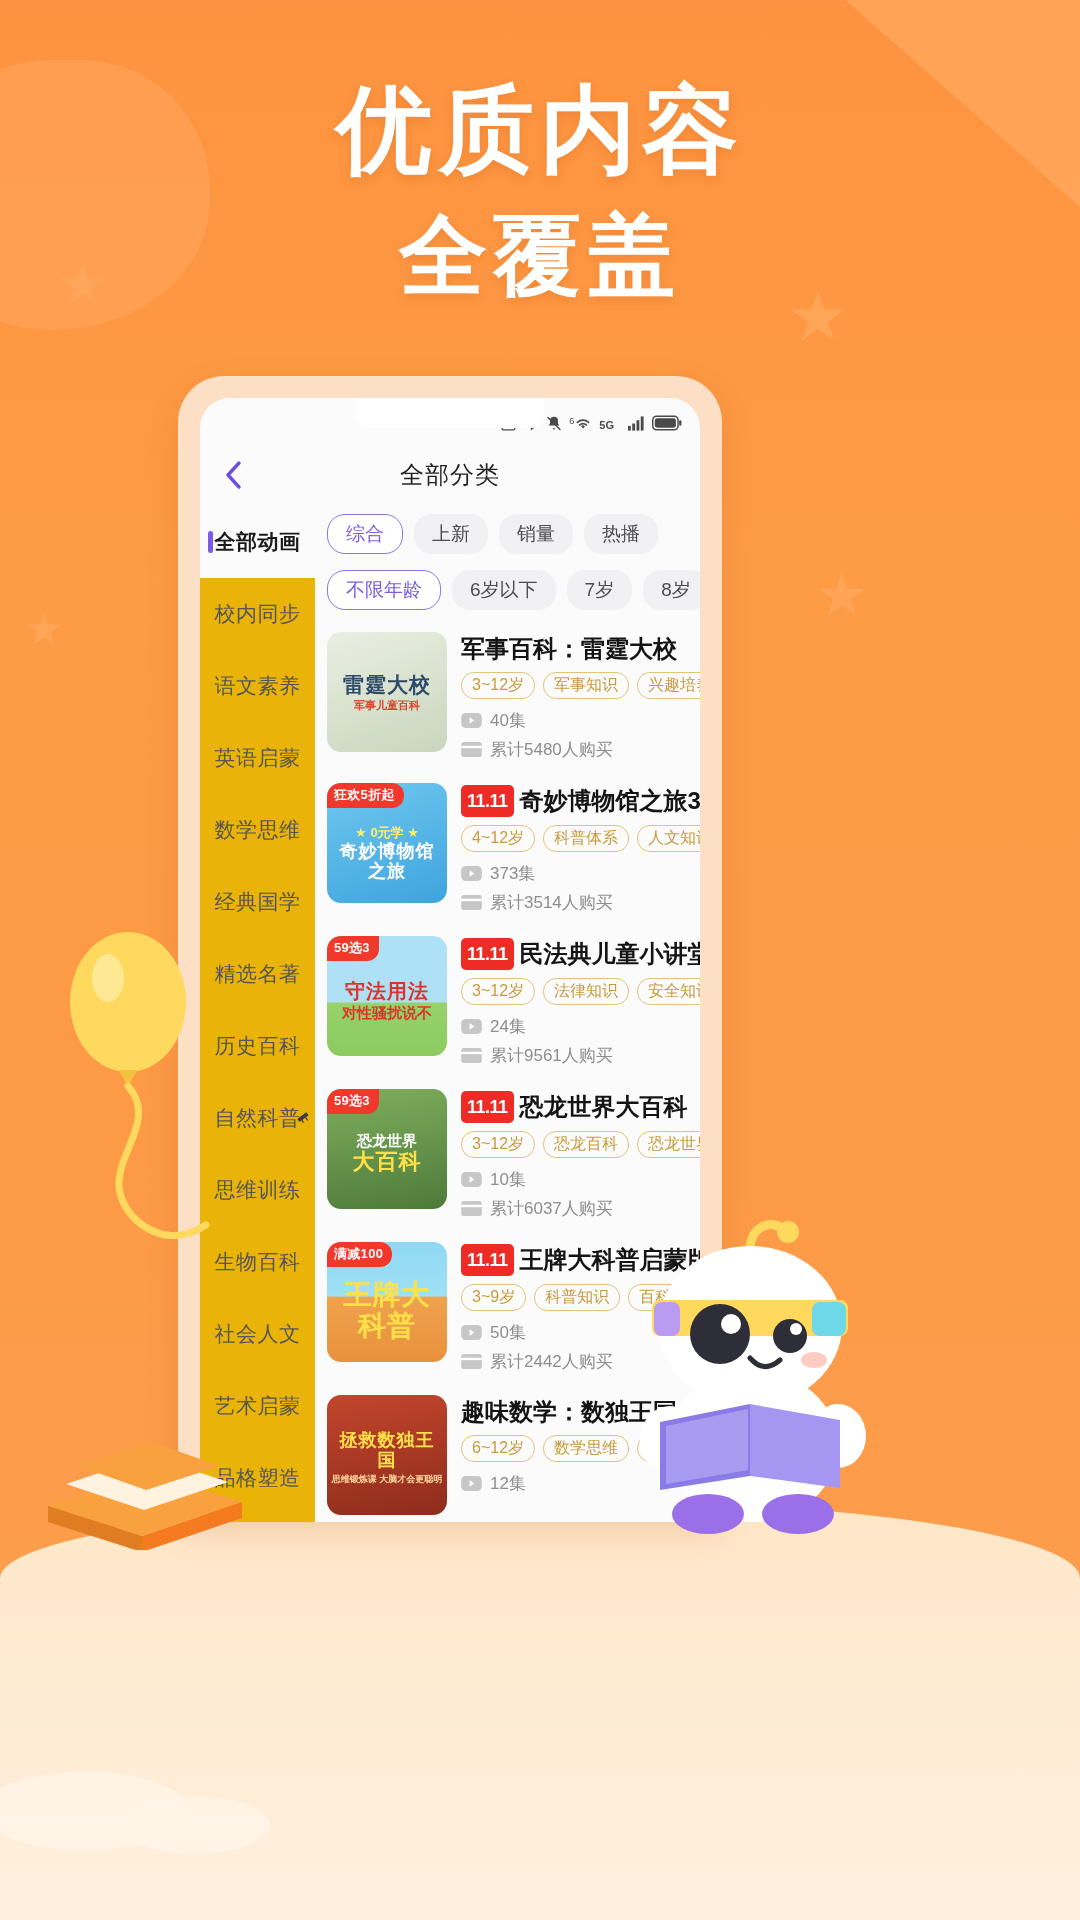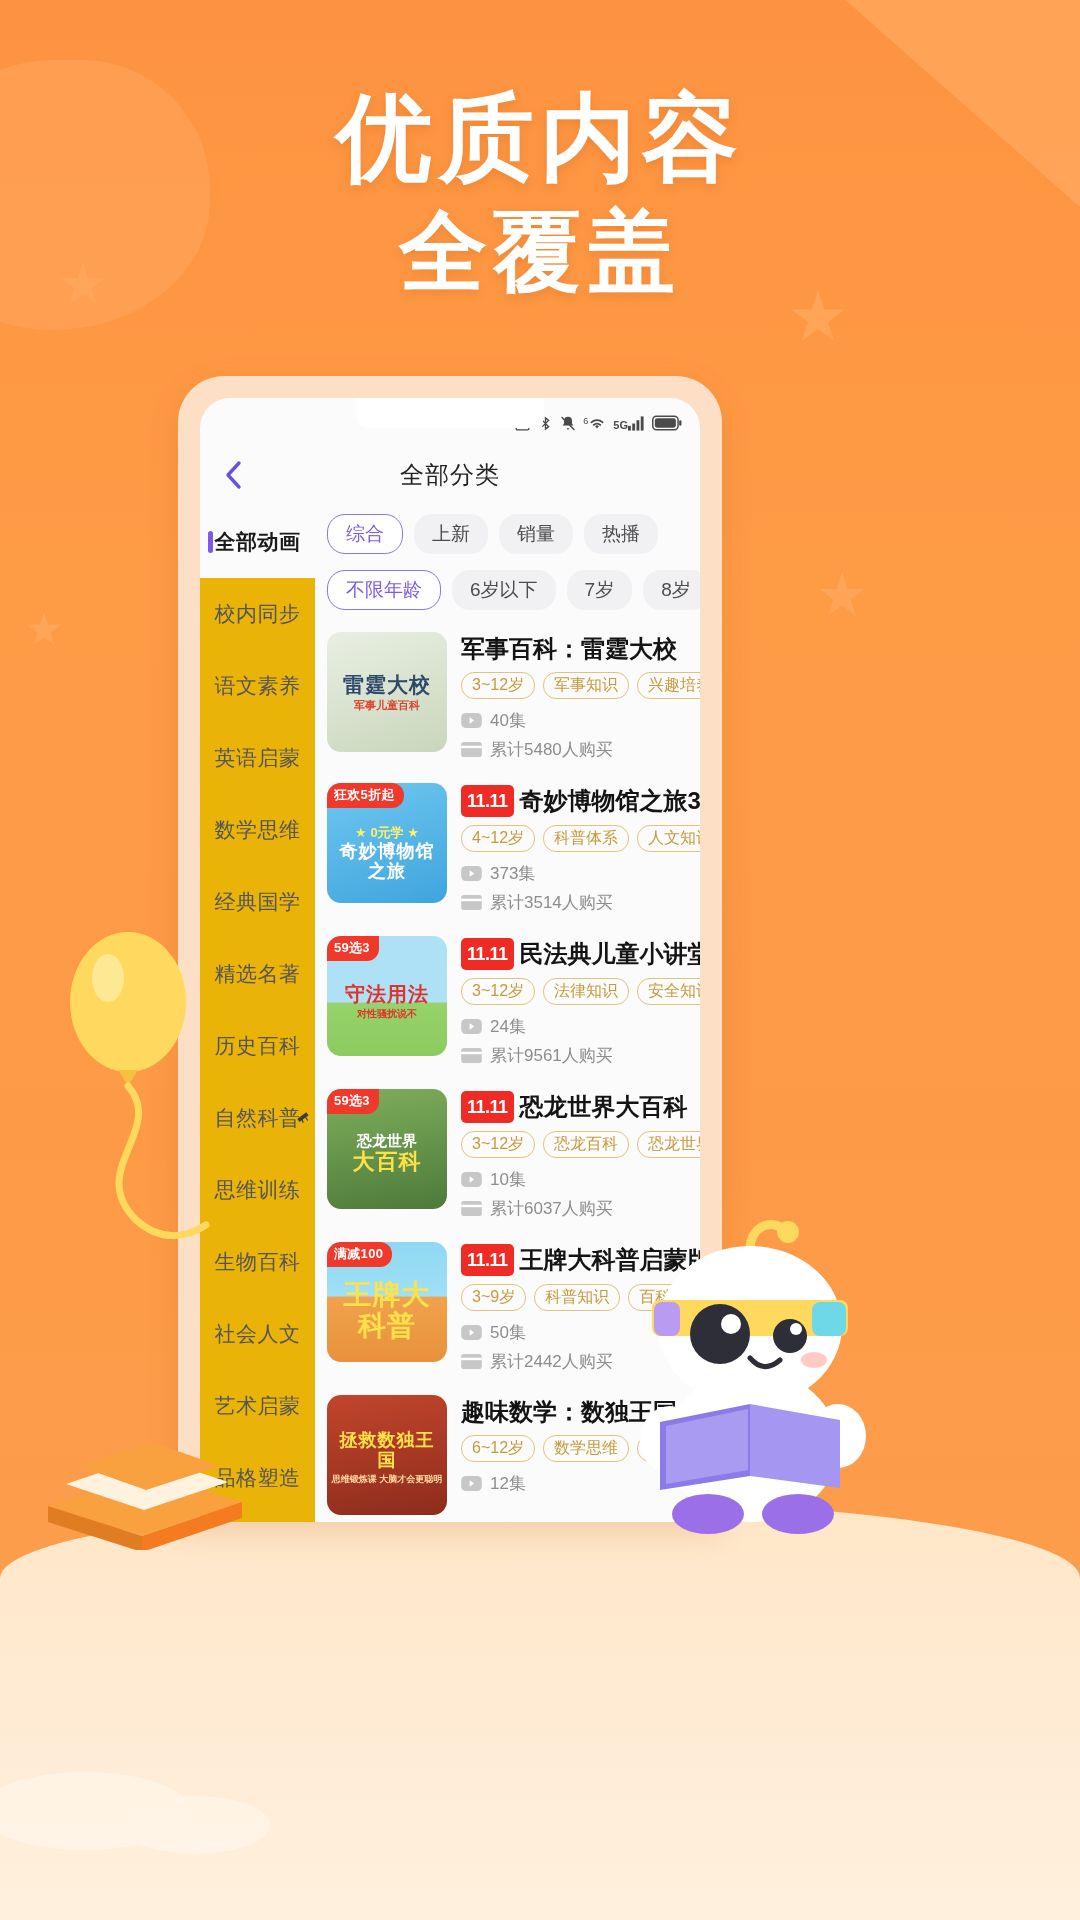--- a/index.html
+++ b/index.html
@@ -48,29 +48,29 @@
   }
   .ground-cloud {
     position:absolute; background:#FFF4E6; border-radius:50%;
     opacity:.9;
   }
   .gc1{left:-20px;bottom:70px;width:210px;height:78px;}
   .gc2{left:120px;bottom:66px;width:150px;height:58px;}
 
   
   #headline {
-    position:absolute; left:0; right:0; top:86px;
+    position:absolute; left:0; right:0; top:78px;
     text-align:center; z-index:6;
     color:#fff;
     font-weight:700;
     letter-spacing:6px;
     text-shadow:0 4px 10px rgba(200,90,20,.25);
   }
   #headline .l1 { font-size:96px; line-height:104px; display:block; }
-  #headline .l2 { font-size:88px; line-height:100px; display:block; margin-top:12px; }
+  #headline .l2 { font-size:88px; line-height:100px; display:block; margin-top:24px; }
 
   
   #phone {
     position:absolute;
     left:178px; top:376px;
     width:544px; height:1146px;
     background:#FCDFC4;
     border-radius:46px 46px 0 0;
     padding:22px 22px 0 22px;
     z-index:8;
@@ -252,21 +252,21 @@
           </svg>
         </span>
         <span style="display:flex;align-items:flex-start;">
           <span class="sb-sup">6</span>
           <svg width="18" height="15" viewBox="0 0 24 20">
             <path d="M12 16.5l2.5-3a4 4 0 0 0-5 0z" fill="#4a4a4a"></path>
             <path d="M4.5 8.5a11 11 0 0 1 15 0" stroke="#4a4a4a" stroke-width="2.2" fill="none" stroke-linecap="round"></path>
             <path d="M7.5 12a7 7 0 0 1 9 0" stroke="#4a4a4a" stroke-width="2.2" fill="none" stroke-linecap="round"></path>
           </svg>
         </span>
-        <span style="display:flex;align-items:flex-end;gap:0;">
+        <span style="display:flex;align-items:flex-end;gap:14px;">
           <span style="font-size:11px;font-weight:700;line-height:11px;">5G</span>
           <svg width="17" height="15" viewBox="0 0 18 15">
             <rect x="0" y="10" width="3" height="5" fill="#4a4a4a"></rect>
             <rect x="4.5" y="7.5" width="3" height="7.5" fill="#4a4a4a"></rect>
             <rect x="9" y="4" width="3" height="11" fill="#4a4a4a"></rect>
             <rect x="13.5" y="0" width="3" height="15" fill="#4a4a4a"></rect>
           </svg>
         </span>
         <span>
           <svg width="30" height="16" viewBox="0 0 32 16">
@@ -445,21 +445,21 @@
                 </div>
               </div>
             </div>
           </div>
 
           <div class="card">
             <div class="thumb" style="background:linear-gradient(180deg,#AEE0F6 0%,#AEE0F6 55%,#96D36A 56%,#8BCB60 100%);">
               <div class="thumb-badge">59选3</div>
               <div class="thumb-text" style="padding-top:10px;">
                 <div class="tt-main" style="color:#E0322A;font-size:20px;">守法用法</div>
-                <div class="tt-sub" style="color:#E0322A;font-size:10px;">对性骚扰说不</div>
+                <div class="tt-sub" style="color:#E0322A;font-size:15px;">对性骚扰说不</div>
               </div>
             </div>
             <div class="card-info">
               <div class="card-title">
                 <span class="promo">11.11</span>
                 <span>民法典儿童小讲堂</span>
               </div>
               <div class="tags">
                 <span class="tag">3~12岁</span>
                 <span class="tag">法律知识</span>

